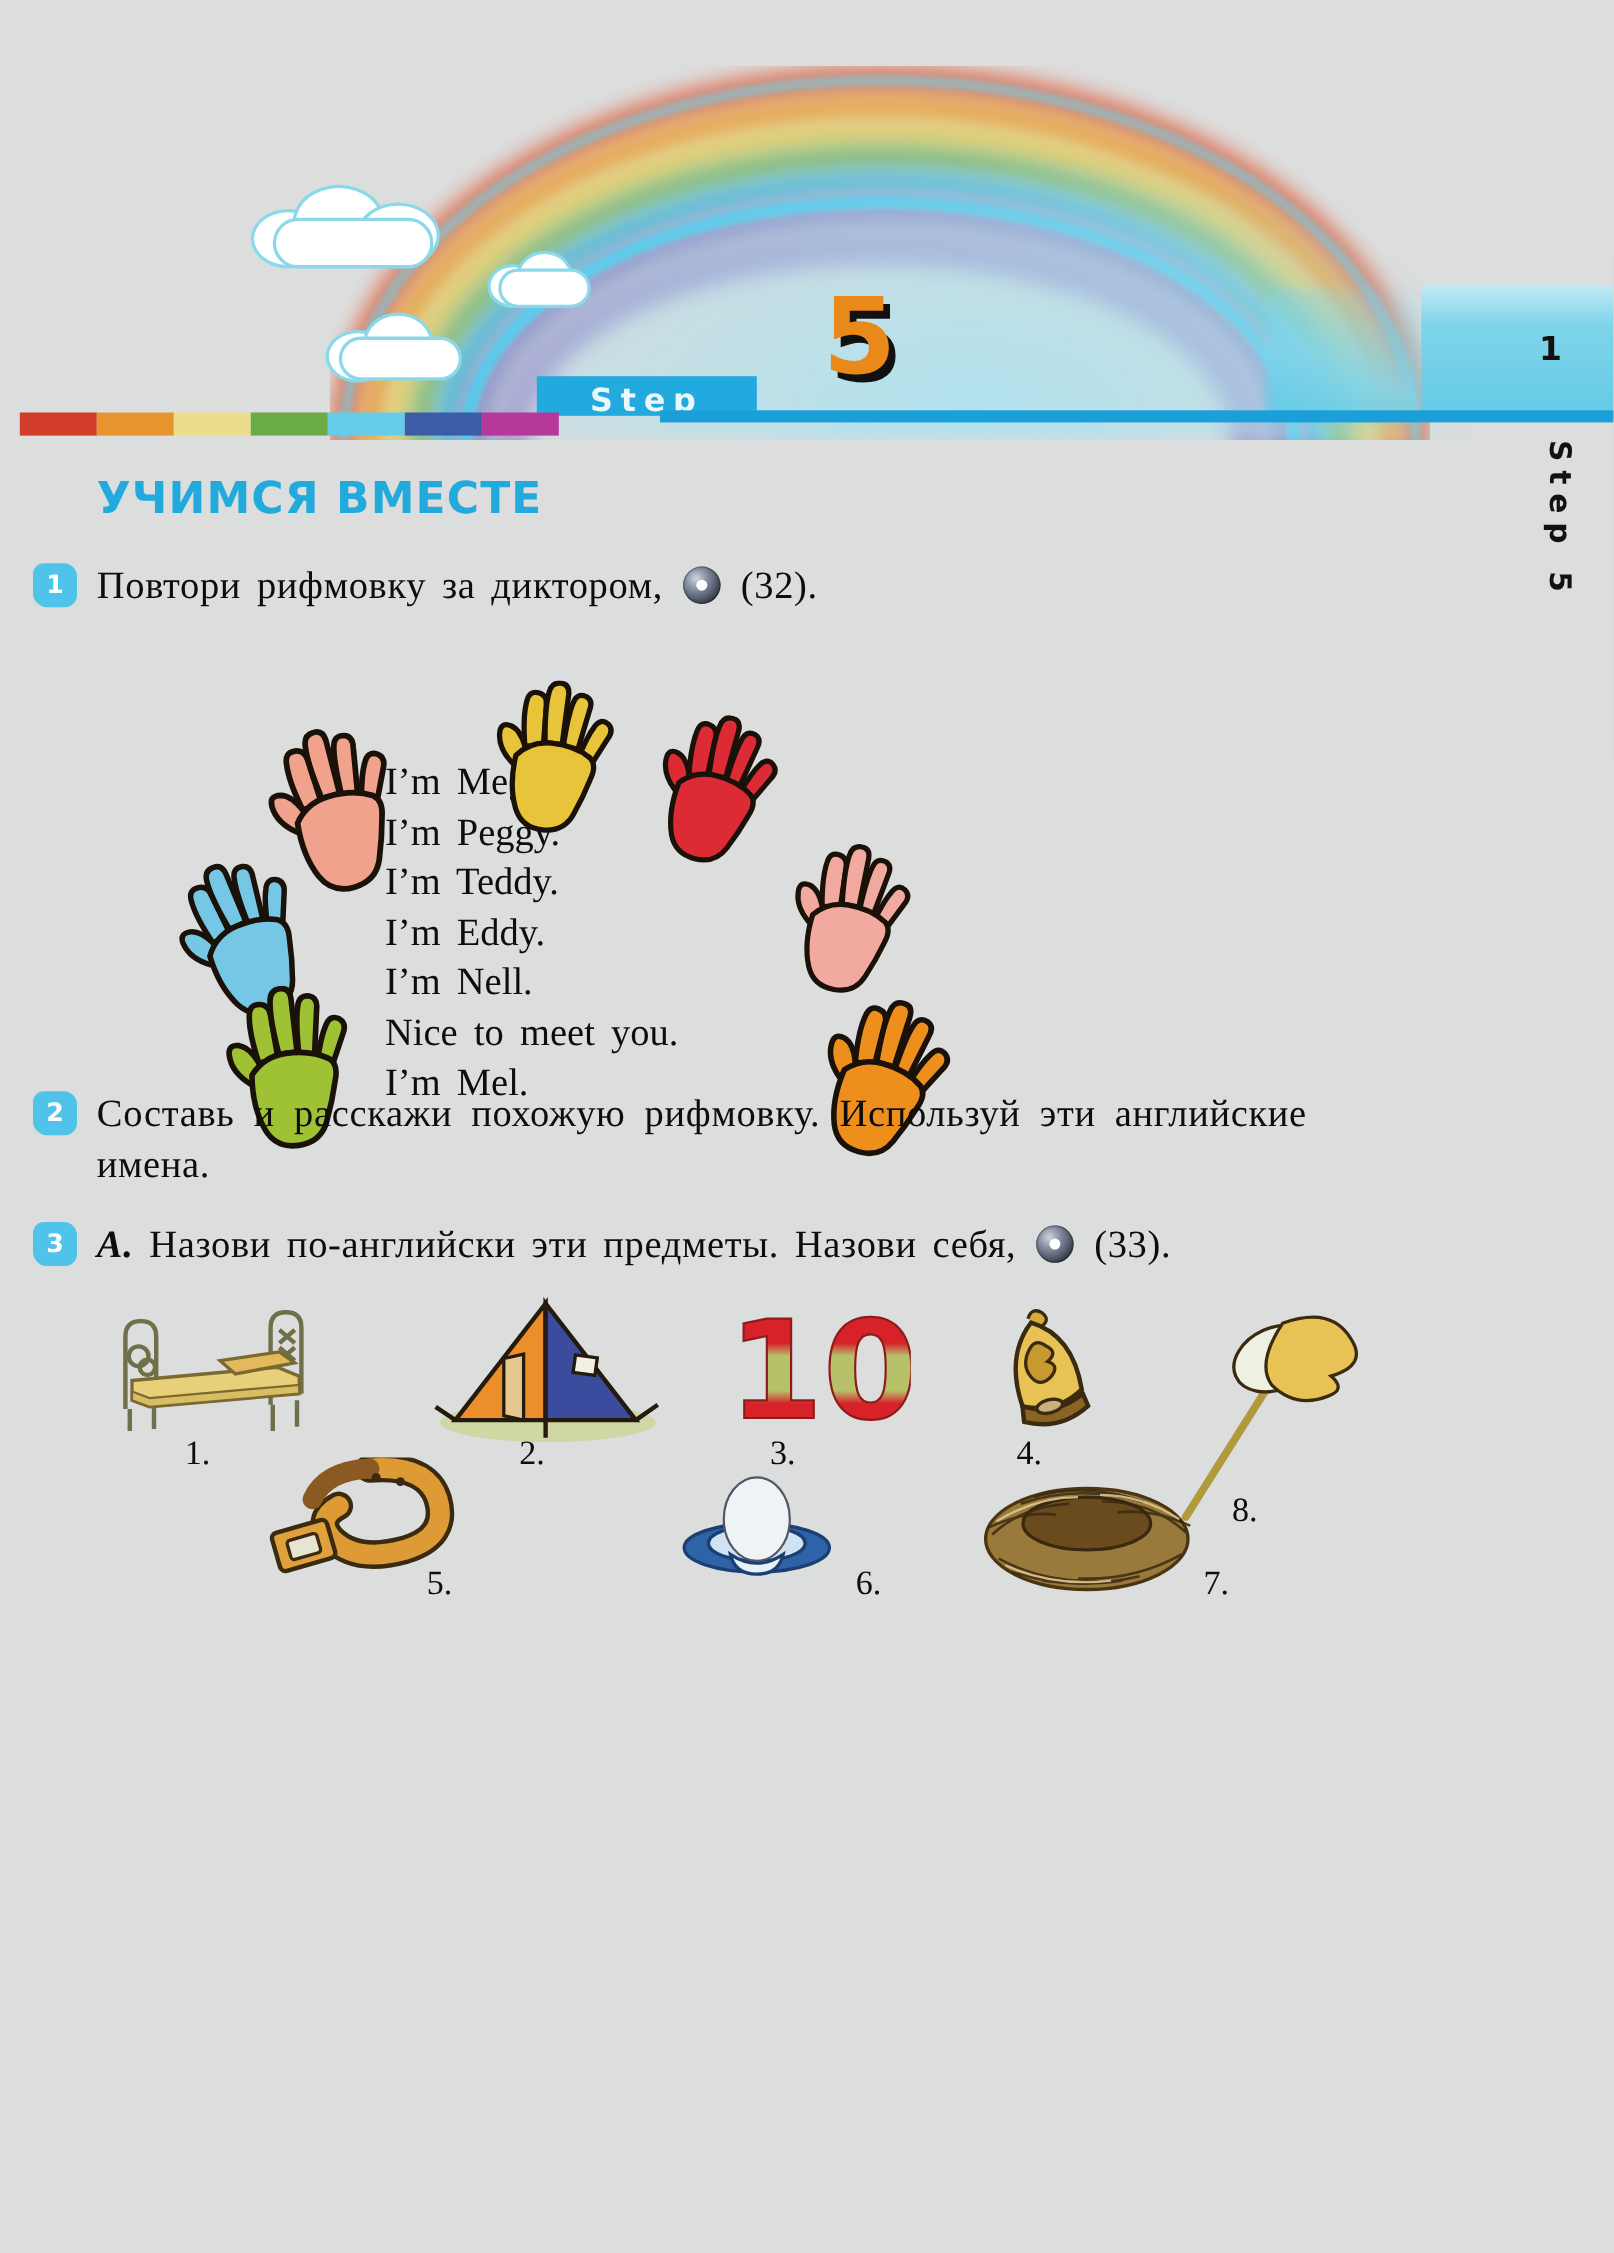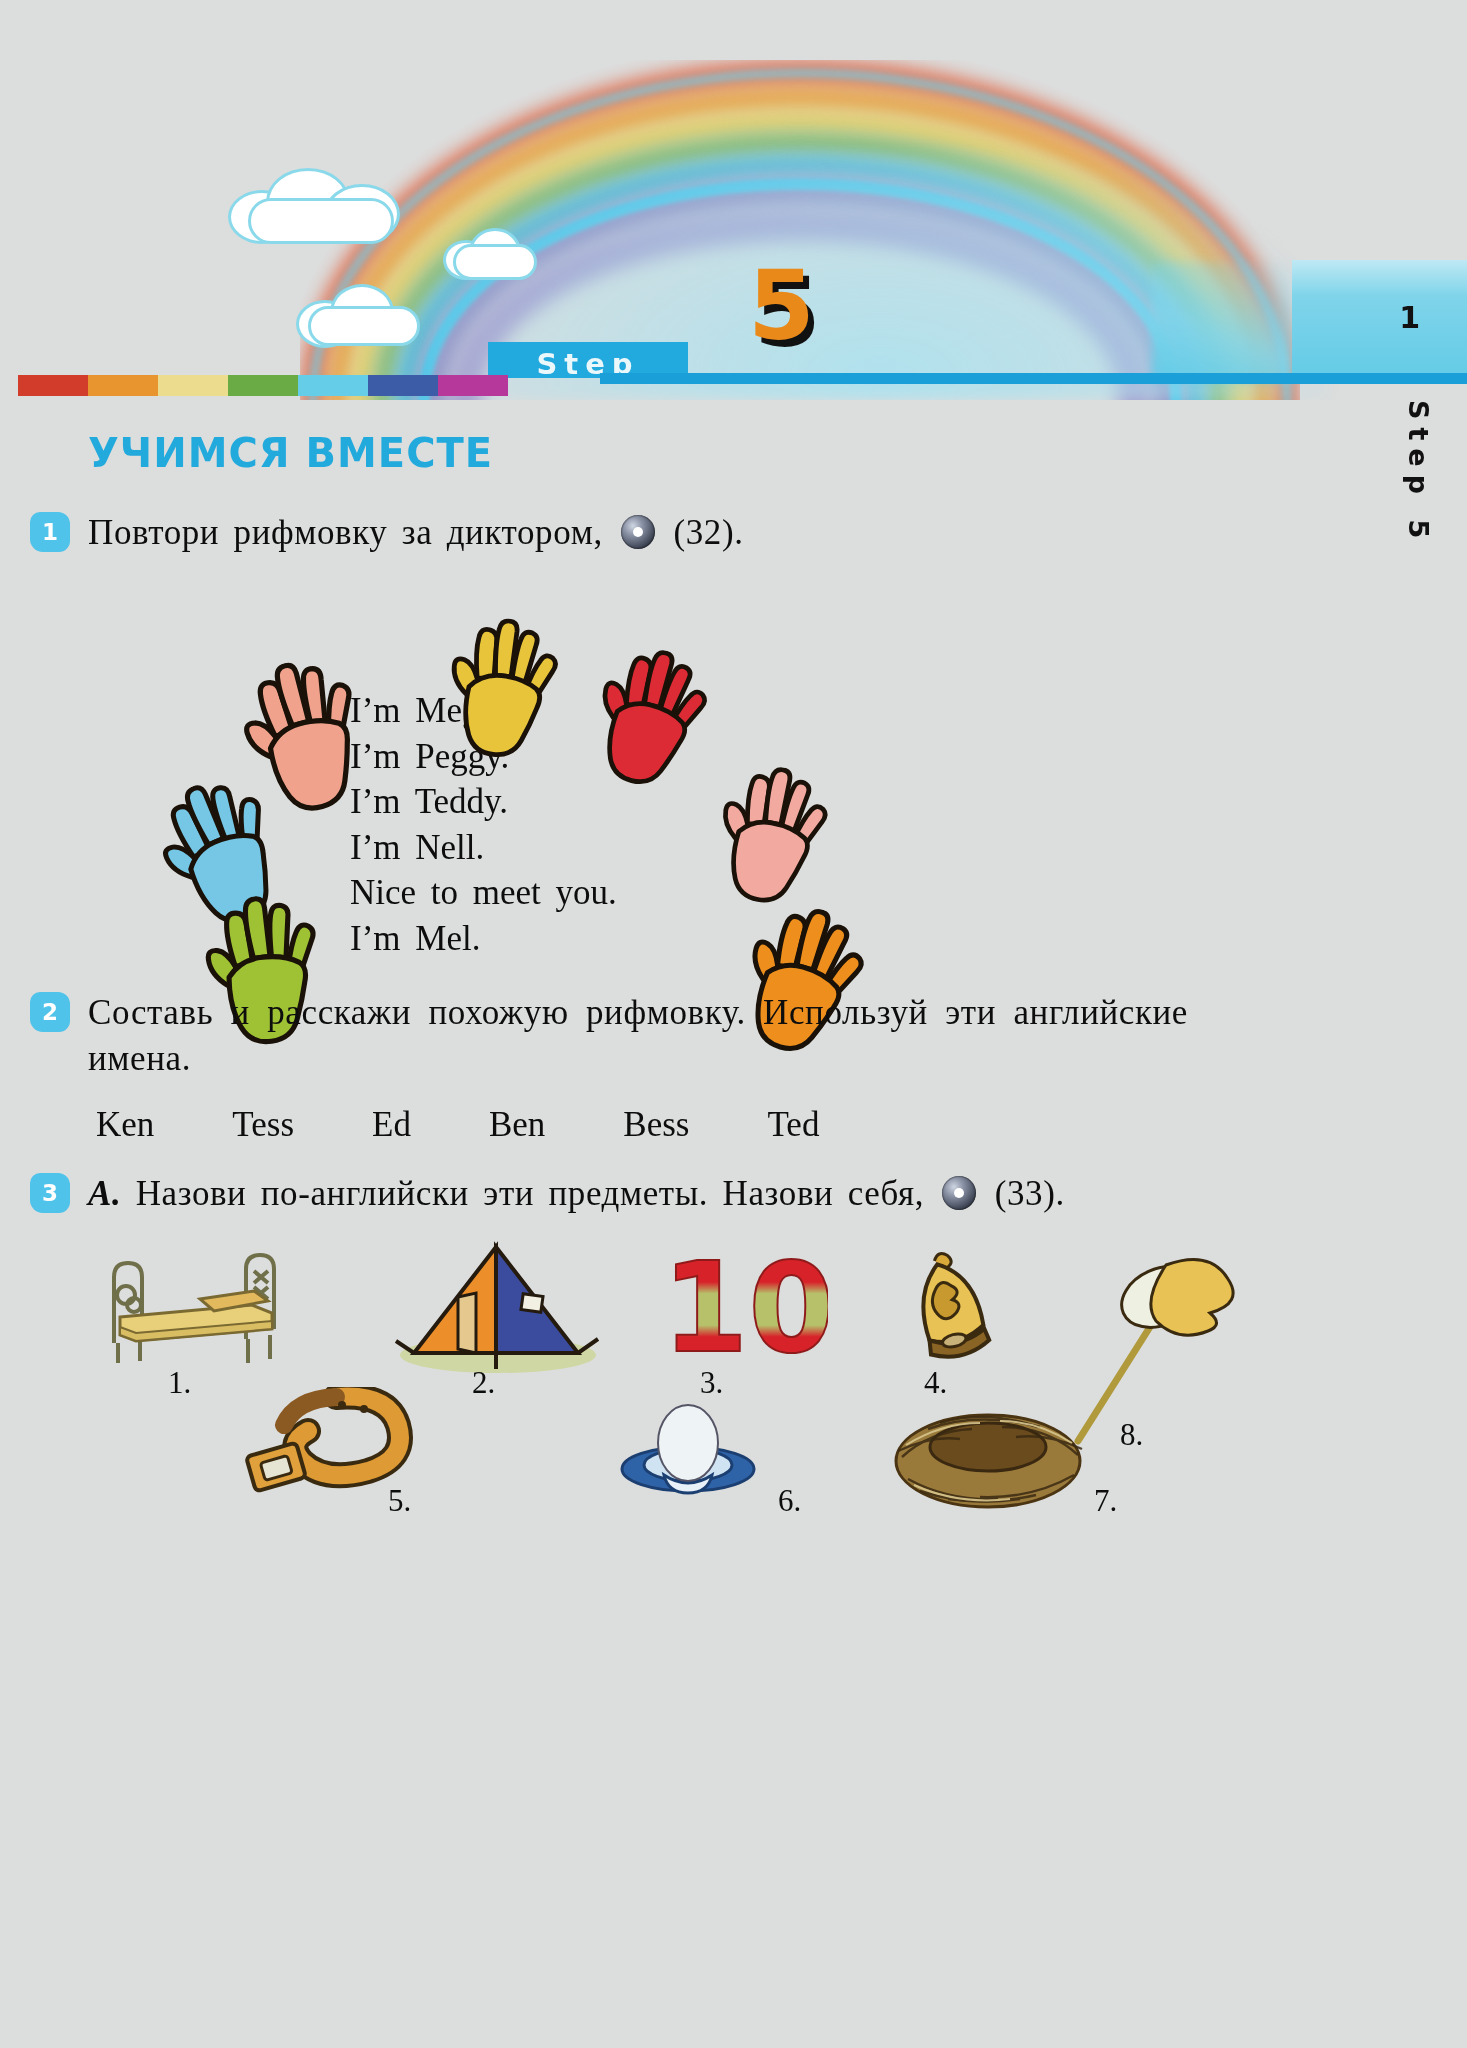--- a/index.html
+++ b/index.html
@@ -377,20 +377,21 @@
         <span class="cd-icon"></span>
         <span>(32).</span>
       </div>
     </div>
 
     <div class="rhyme-block" id="rhyme-block">
       <div class="rhyme-lines" id="rhyme-lines">
           <div>I’m  Meggy.</div>
           <div>I’m  Peggy.</div>
           <div>I’m  Teddy.</div>
+          <div>I’m  Eddy.</div>
           <div>I’m  Nell.</div>
           <div>Nice  to  meet  you.</div>
           <div>I’m  Mel.</div>
         </div>
     <div class="hand" style="left: 150px; top: 95px; width: 130px; height: 156px; transform: rotate(-16deg);"><svg width="100%" height="100%" viewBox="0 0 100 120">
             <g fill="#f0a28c" stroke="#1a1208" stroke-width="4" stroke-linejoin="round">
               <path d="M22 66 q-12 -10 -12 -22 q0 -8 8 -6 q7 2 12 14 l2 4 Z"></path>
               <path d="M30 52 q-4 -22 -2 -34 q1 -8 8 -7 q7 1 7 9 l1 32 Z"></path>
               <path d="M45 48 q-3 -26 -1 -38 q1 -8 8 -8 q7 0 7 8 l-1 38 Z"></path>
               <path d="M59 50 q1 -24 4 -34 q2 -8 9 -6 q6 2 4 10 l-6 32 Z"></path>
@@ -456,28 +457,20 @@
               <path d="M59 50 q1 -24 4 -34 q2 -8 9 -6 q6 2 4 10 l-6 32 Z"></path>
               <path d="M71 58 q5 -18 10 -26 q4 -7 10 -3 q5 4 1 11 l-12 24 Z"></path>
               <path d="M24 60 q10 -12 26 -12 q18 0 30 8 q6 5 2 16 q-4 14 -10 28 q-6 14 -22 14 q-16 0 -22 -14 q-7 -17 -4 -40 Z"></path>
             </g>
           </svg></div>
       </div>
 
     <div class="ex" style="margin-top:-6px;">
       <div class="ex-badge">2</div>
       <div class="ex-text">Составь и расскажи похожую рифмовку. Используй эти английские имена.</div>
-      <div class="names-row" id="names-row">
-          <span>Ken</span>
-          <span>Tess</span>
-          <span>Ed</span>
-          <span>Ben</span>
-          <span>Bess</span>
-          <span>Ted</span>
-        </div>
     </div>
 
     <div class="ex" style="margin-top:26px;">
       <div class="ex-badge">3</div>
       <div class="ex-text">
         <b><i>A.</i></b>
         <span>Назови по-английски эти предметы. Назови себя,</span>
         <span class="cd-icon"></span>
         <span>(33).</span>
       </div>

